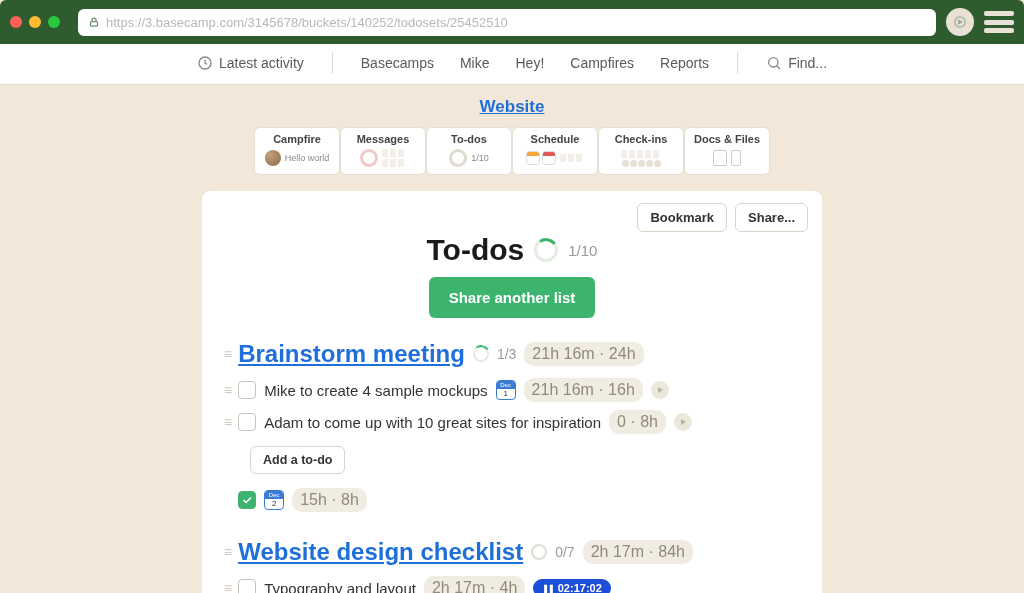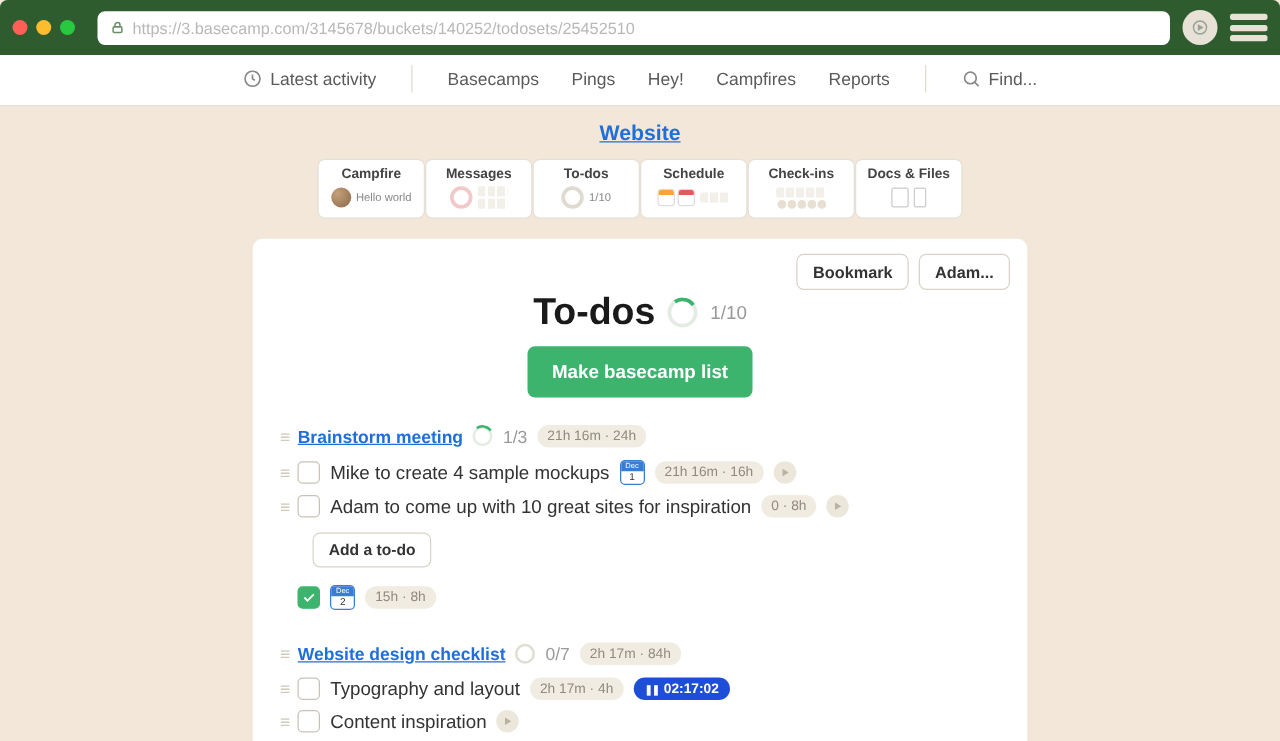--- a/index.html
+++ b/index.html
@@ -58,27 +58,27 @@
   .ring { width:24px; height:24px; border-radius:50%; border:3px solid #e2ece1; position:relative; }
   .ring::after { content:""; position:absolute; inset:-3px; border-radius:50%; border:3px solid transparent; border-top-color:#3cb46e; transform:rotate(10deg); }
   .ring-count { font-size:15px; color:#9a9a9a; }
   .cta { display:block; margin: 8px auto 22px; background:#3cb46e; color:#fff; border:none; border-radius:6px; padding:12px 20px; font-size:15px; font-weight:700; cursor:pointer; }
 
   
   .lists { padding: 0 22px 30px; }
   .list { margin-bottom: 26px; }
   .list-head { display:flex; align-items:center; gap:8px; margin-bottom:10px; }
   .drag { color:#d0cabb; font-size:14px; letter-spacing:-2px; cursor:grab; }
-  .list-title { color:#1f6fdb; font-weight:800; font-size:14px; text-decoration:underline; cursor:pointer; }
+  .list-title { color:#1f6fdb; font-weight:800; font-size:24px; text-decoration:underline; cursor:pointer; }
   .ring.sm { width:16px; height:16px; border-width:2.5px; }
   .ring.sm::after { border-width:2.5px; }
   .ring.none { width:16px; height:16px; border:2.5px solid #e2ddd2; }
   .ring.none::after { display:none; }
   .frac { font-size:14px; color:#9a9a9a; }
-  .tag { background:#f1ece2; color:#8f8a7c; font-size:11px; padding:3px 8px; border-radius:10px; }
+  .tag { background:#f1ece2; color:#8f8a7c; font-size:16px; padding:3px 8px; border-radius:10px; }
   .todo { display:flex; align-items:center; gap:8px; margin: 8px 0 8px 0px; }
   .chk { width:18px; height:18px; border:1.5px solid #c8c3b6; border-radius:4px; background:#fff; cursor:pointer; flex-shrink:0; }
   .chk.done { background:#3cb46e; border-color:#3cb46e; display:flex; align-items:center; justify-content:center; }
   .chk.done svg { width:12px; height:12px; color:#fff; }
   .todo-text { font-size:15px; color:#333; }
   .todo-text.done-t { color:#6a6a6a; }
   .cal-chip { width:20px; height:20px; border:1px solid #3a7bd5; border-radius:4px; background:#fff; position:relative; font-size:8px; color:#333; display:flex; align-items:flex-end; justify-content:center; padding-bottom:1px; }
   .cal-chip::before { content:attr(data-m); position:absolute; top:0; left:0; right:0; height:8px; background:#3a7bd5; color:#fff; font-size:6px; line-height:8px; text-align:center; border-radius:3px 3px 0 0; }
   .play-dot { width:18px; height:18px; border-radius:50%; background:#ece7db; display:flex; align-items:center; justify-content:center; cursor:pointer; }
   .play-dot::after { content:""; border-left:5px solid #b8b2a2; border-top:3px solid transparent; border-bottom:3px solid transparent; margin-left:1px; }
@@ -122,21 +122,21 @@
       <svg class="clock-ico" viewBox="0 0 24 24" fill="none" stroke="currentColor" stroke-width="2">
           <circle cx="12" cy="12" r="9"></circle>
           <path d="M12 7v5l3 2"></path>
         </svg>
       <span>Latest activity</span>
     </span>
   </div>
   <div class="divider"></div>
   <div class="sect">
     <span class="nav-link">Basecamps</span>
-    <span class="nav-link">Pings</span>
+    <span class="nav-link">Mike</span>
     <span class="nav-link">Hey!</span>
     <span class="nav-link">Campfires</span>
     <span class="nav-link">Reports</span>
   </div>
   <div class="divider"></div>
   <div class="sect">
     <span class="nav-link with-icon">
       <svg class="search-ico" viewBox="0 0 24 24" fill="none" stroke="currentColor" stroke-width="2">
           <circle cx="11" cy="11" r="7"></circle>
           <path d="m21 21-5-5"></path>
@@ -203,29 +203,29 @@
     <div class="body">
         <span class="file-ico"></span>
         <span class="file-ico" style="width:10px"></span>
       </div>
   </div>
 </div>
 
 <div class="panel">
   <div class="panel-top-actions">
     <button class="pill-btn">Bookmark</button>
-    <button class="pill-btn">Adam...</button>
+    <button class="pill-btn">Share...</button>
   </div>
 
   <div class="page-heading">
     <h1>To-dos</h1>
     <span class="ring"></span>
     <span class="ring-count">1/10</span>
   </div>
-  <button class="cta">Make basecamp list</button>
+  <button class="cta">Share another list</button>
 
   <div class="lists">
 
     <div class="list">
       <div class="list-head">
         <span class="drag">≡</span>
         <a class="list-title">Brainstorm meeting</a>
         <span class="ring sm"></span>
         <span class="frac">1/3</span>
         <span class="tag">21h 16m · 24h</span>

